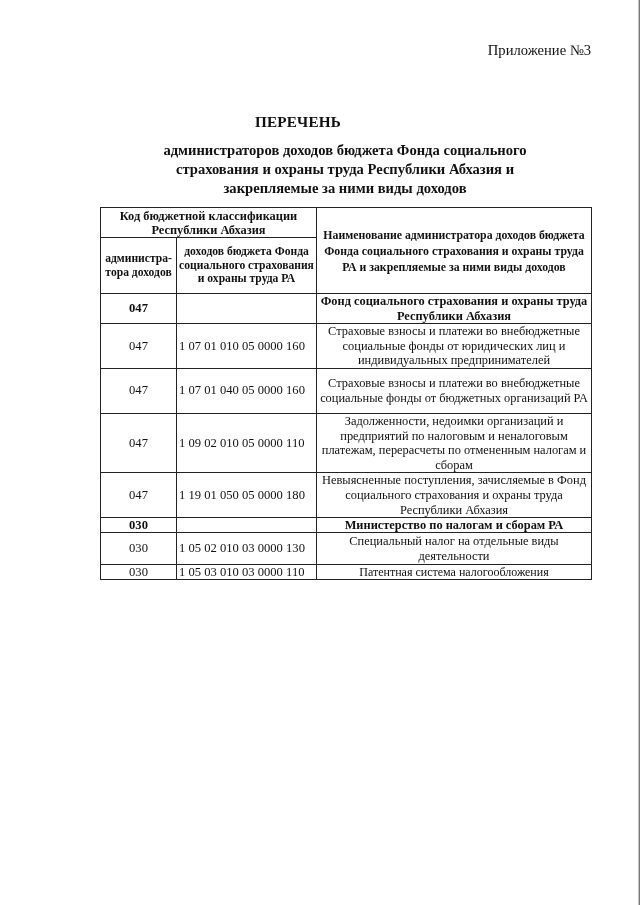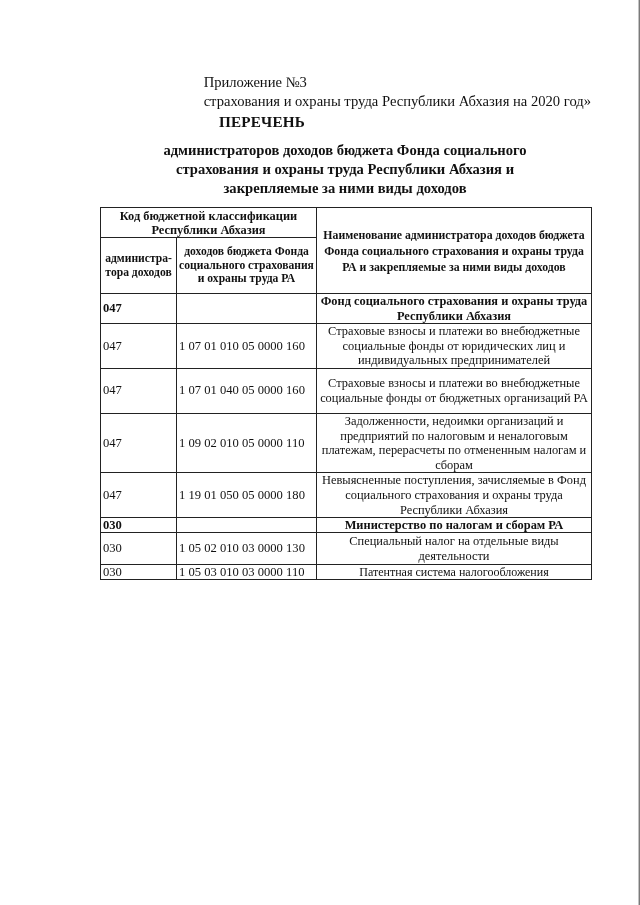--- a/index.html
+++ b/index.html
@@ -20,34 +20,35 @@
       top: 0;
       right: 0;
       width: 2px;
       height: 905px;
       background: linear-gradient(to right, #e8e8e8, #555555);
     }
     .appendix {
       position: absolute;
       top: 41px;
       right: 49px;
+      text-align: right;
       font-size: 14.6px;
       line-height: 19px;
-      margin-top: 32px;
     }
     .appendix .line { display: block; white-space: nowrap; }
     .title {
       position: absolute;
       top: 113px;
       left: 0;
       width: 524px;
       text-align: center;
       font-weight: bold;
       font-size: 15.2px;
       letter-spacing: 0.2px;
+      padding-left: 36px;
     }
     .subtitle {
       position: absolute;
       top: 141px;
       left: 0;
       width: 690px;
       text-align: center;
       font-weight: bold;
       font-size: 14.6px;
       line-height: 19px;
@@ -77,21 +78,21 @@
       font-weight: bold;
       font-size: 11.6px;
       line-height: 13.5px;
       text-align: center;
     }
     th.group { height: 29px; font-size: 12.4px; line-height: 14px; }
     th.sub-admin { height: 55px; margin-left: 36px; }
     th.sub-income { height: 55px; }
     th.name-head { font-size: 11.8px; line-height: 16px; }
 
-    td.code-admin { font-size: 12.6px; }
+    td.code-admin { text-align: center; font-size: 12.6px; }
     td.code-income { text-align: left; font-size: 12.6px; white-space: nowrap; padding: 0 1px; }
     td.name { text-align: center; font-size: 12.4px; line-height: 14.6px; padding: 0 3px; }
     tr.bold td { font-weight: bold; }
     tr.small td.name { font-size: 12px; font-family: Liberation Serif, serif; }
 
     tr.r1 td { height: 29px; }
     tr.r2 td { height: 43px; }
     tr.r3 td { height: 44px; }
     tr.r4 td { height: 58px; margin-left: 20px; }
     tr.r5 td { height: 44px; }
@@ -99,21 +100,20 @@
     tr.r7 td { height: 31px; }
     tr.r8 td { height: 14px; line-height: 14px; }
   </style>
 </head>
 <body>
 
 <div class="page-edge"></div>
 
 <div class="appendix">
   <span class="line">Приложение №3</span>
-  <span class="line">страхования и охраны труда Республики Абхазия на 2020 год»</span>
 </div>
 
 <div class="title">ПЕРЕЧЕНЬ</div>
 
 <div class="subtitle">
   <span class="line">администраторов доходов бюджета Фонда социального</span>
   <span class="line">страхования и охраны труда Республики Абхазия и</span>
   <span class="line">закрепляемые за ними виды доходов</span>
 </div>
 

